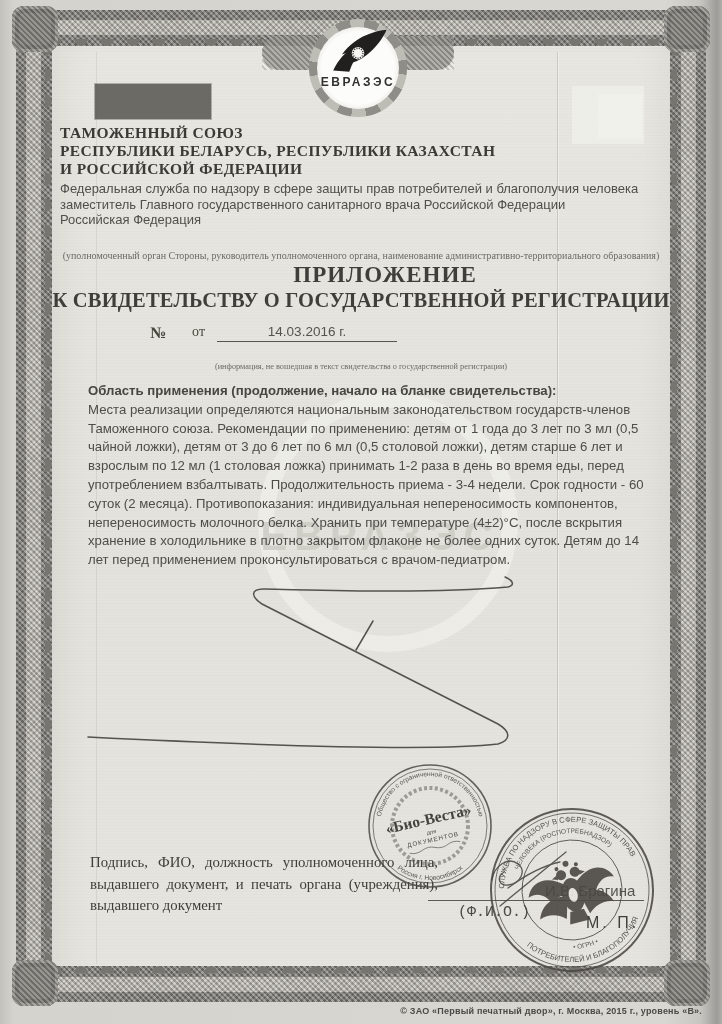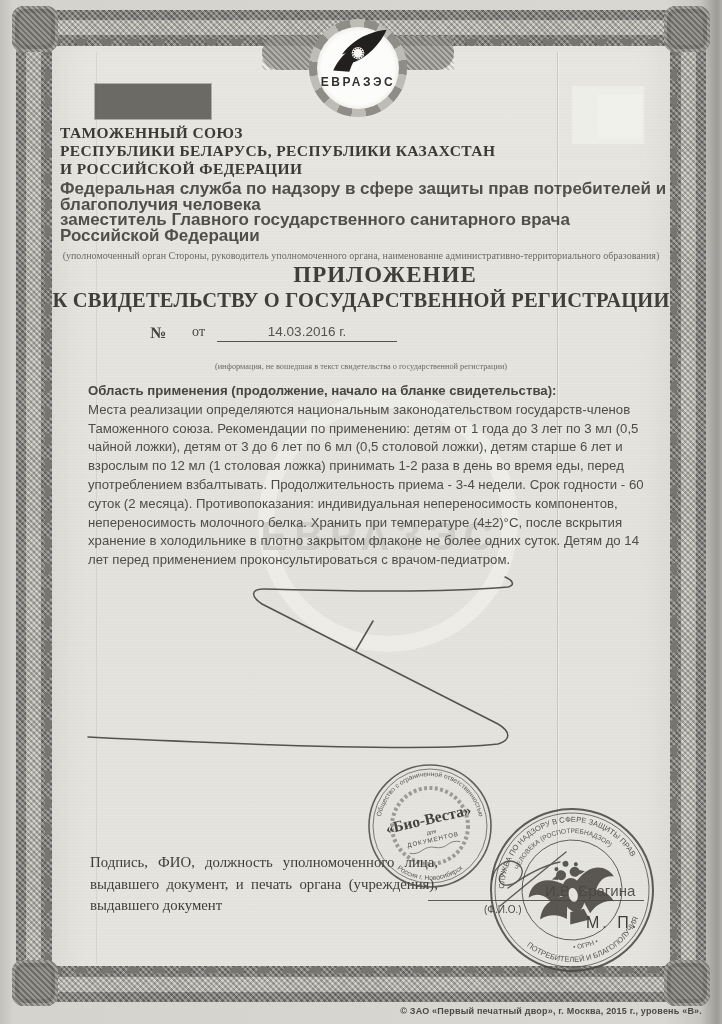--- a/index.html
+++ b/index.html
@@ -69,21 +69,21 @@
   .ghost-rect{position:absolute;background:rgba(244,243,239,.6);}
   .g1{left:572px;top:86px;width:72px;height:58px;}
   .g2{left:598px;top:94px;width:44px;height:44px;}
   .fold{position:absolute;top:52px;bottom:60px;width:1px;}
   .fold.f1{left:557px;background:rgba(90,88,84,.20);box-shadow:1px 0 0 rgba(255,255,255,.35);}
   .fold.f2{left:96px;background:rgba(90,88,84,.10);}
   
   .serif{font-family:"Liberation Serif", serif;}
   .hdr{position:absolute;left:60px;right:52px;top:124px;color:#3b3a36;}
   .hdr .b{font-family:"Liberation Serif",serif;font-weight:bold;font-size:15.5px;line-height:18px;letter-spacing:.4px;}
-  .hdr .s{font-size:17px;line-height:15.5px;color:#514f4b;font-weight:bold;}
+  .hdr .s{font-size:13px;line-height:15.5px;color:#514f4b;font-weight:normal;}
   .note-small{position:absolute;left:60px;right:60px;top:250px;text-align:center;
     font-family:"Liberation Serif",serif;font-size:10px;color:#6b6a65;}
   .doc-title{position:absolute;left:30px;right:30px;top:262px;text-align:center;
     font-family:"Liberation Serif",serif;font-weight:bold;color:#403e3a;}
   .doc-title .t1{font-size:23px;line-height:26px;letter-spacing:1px;margin-left:48px;}
   .doc-title .t2{font-size:20.5px;line-height:25px;letter-spacing:.2px;}
   .numrow{position:absolute;left:88px;top:324px;display:flex;align-items:flex-end;color:#47463f;}
   .numrow .nolabel{font-family:"Liberation Serif",serif;font-size:16px;font-weight:bold;margin-left:62px;}
   .numrow .ufield{border-bottom:1.3px solid #56544f;text-align:center;font-size:13.5px;color:#55534d;padding-bottom:2px;}
   .numrow .w1{width:248px;margin-left:10px;}
@@ -101,21 +101,21 @@
   
   .ink-overlay{position:absolute;left:0;top:0;z-index:6;pointer-events:none;}
   
   .stamp{position:absolute;z-index:4;}
   .stamp-bv{left:366px;top:762px;width:128px;height:128px;}
   .stamp-rp{left:487px;top:805px;width:170px;height:170px;transform:rotate(-14deg);}
   .stc{font-family:"Liberation Sans",sans-serif;fill:#4b4944;}
   
   .signer-name{position:absolute;left:545px;top:882px;font-size:15px;color:#56554f;z-index:3;}
   .sig-line{position:absolute;left:428px;top:900px;width:216px;border-bottom:1px solid #5a5954;z-index:3;}
-  .fio{position:absolute;left:484px;top:904px;font-family:Liberation Sans, sans-serif;font-size:10px;color:#4c4b47;z-index:3;}
+  .fio{position:absolute;left:458px;top:904px;font-family:Liberation Mono, monospace;font-size:15px;color:#4c4b47;z-index:3;}
   .mp{position:absolute;left:586px;top:914px;font-family:Liberation Sans, sans-serif;font-size:16px;letter-spacing:3px;color:#403f3b;z-index:3;text-align:right;}
   .left-par{position:absolute;left:90px;top:852px;width:348px;
     font-family:"Liberation Serif",serif;font-size:14.8px;line-height:21.5px;color:#3f3e3a;text-align:justify;}
   .footer{position:absolute;right:20px;top:1006px;font-size:9px;font-weight:bold;color:#4b4a46;letter-spacing:.2px;}
 </style>
 </head>
 <body>
 
 <div class="page">
   <div class="inner"></div>
@@ -149,20 +149,21 @@
       <div class="logo-text">ЕВРАЗЭС</div>
     </div>
   </div>
 
   <div class="hdr">
     <div class="b">ТАМОЖЕННЫЙ СОЮЗ</div>
     <div class="b">РЕСПУБЛИКИ БЕЛАРУСЬ, РЕСПУБЛИКИ КАЗАХСТАН</div>
     <div class="b">И РОССИЙСКОЙ ФЕДЕРАЦИИ</div>
     <div class="s" style="margin-top:3px;">Федеральная служба по надзору в сфере защиты прав потребителей и благополучия человека</div>
     <div class="s">заместитель Главного государственного санитарного врача Российской Федерации</div>
+    <div class="s">Российская Федерация</div>
   </div>
   <div class="note-small">(уполномоченный орган Стороны, руководитель уполномоченного органа, наименование административно-территориального образования)</div>
 
   <div class="doc-title">
     <div class="t1">ПРИЛОЖЕНИЕ</div>
     <div class="t2">К СВИДЕТЕЛЬСТВУ О ГОСУДАРСТВЕННОЙ РЕГИСТРАЦИИ</div>
   </div>
 
   <div class="numrow">
     <span class="nolabel">№</span>

